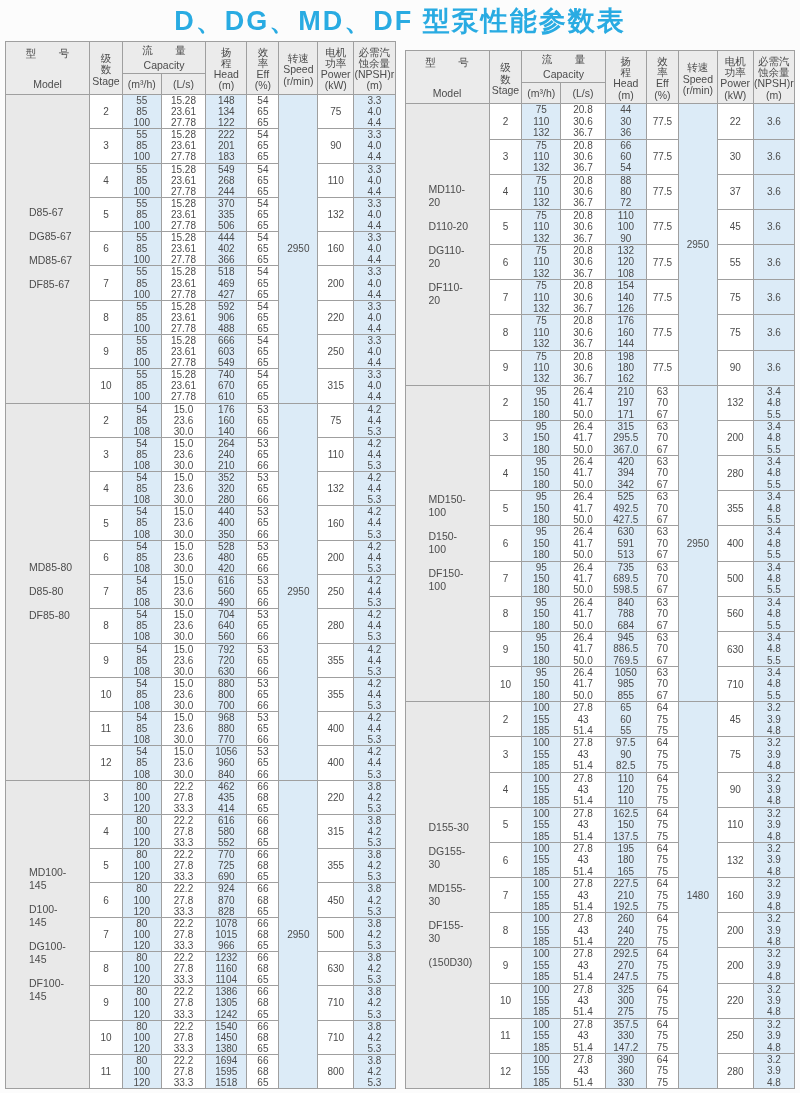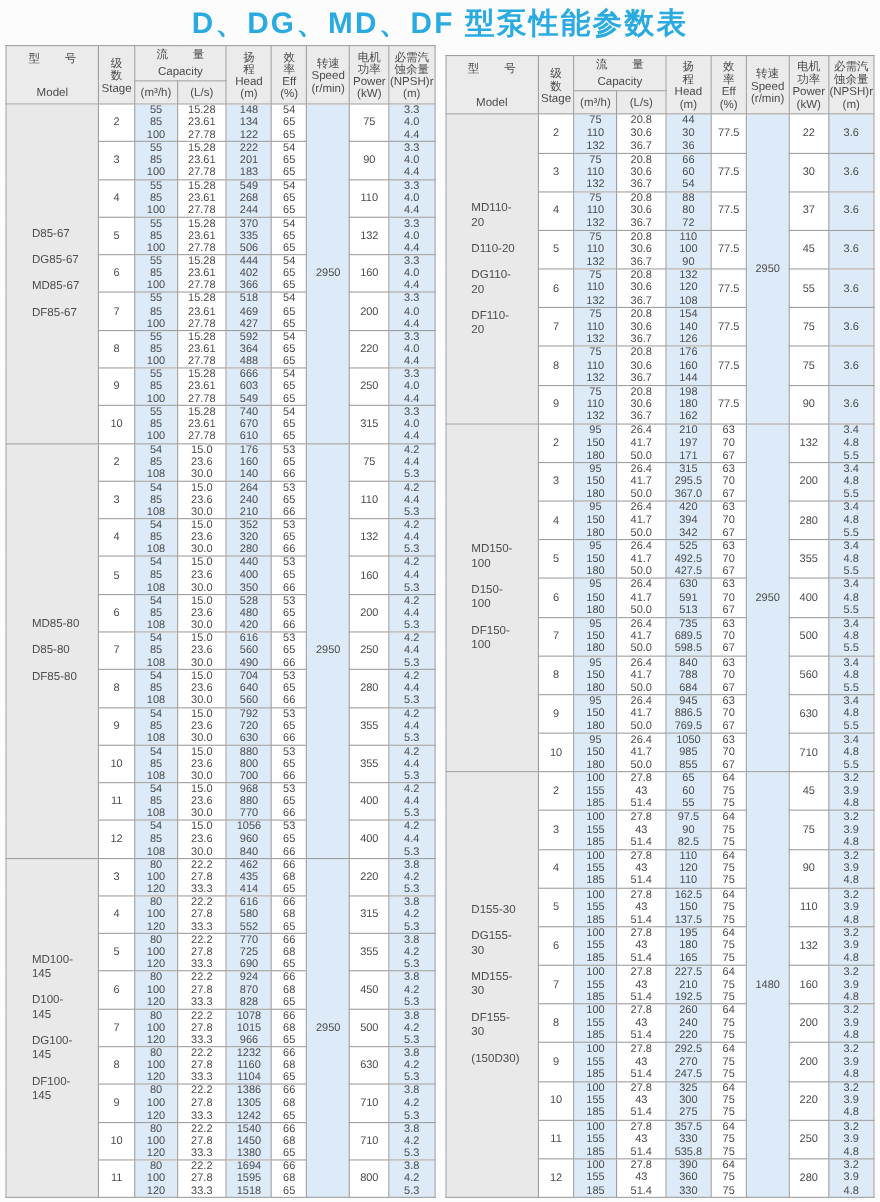--- a/index.html
+++ b/index.html
@@ -331,21 +331,21 @@
             <div class="ln">85</div>
             <div class="ln">100</div>
           </td>
           <td>
             <div class="ln">15.28</div>
             <div class="ln">23.61</div>
             <div class="ln">27.78</div>
           </td>
           <td class="c-blue">
             <div class="ln">592</div>
-            <div class="ln">364</div>
+            <div class="ln">906</div>
             <div class="ln">488</div>
           </td>
           <td>
             <div class="ln">54</div>
             <div class="ln">65</div>
             <div class="ln">65</div>
           </td>
           <td>220</td>
           <td class="c-blue">
             <div class="ln">3.3</div>
@@ -1798,21 +1798,21 @@
             <div class="ln">185</div>
           </td>
           <td>
             <div class="ln">27.8</div>
             <div class="ln">43</div>
             <div class="ln">51.4</div>
           </td>
           <td class="c-blue">
             <div class="ln">357.5</div>
             <div class="ln">330</div>
-            <div class="ln">535.8</div>
+            <div class="ln">147.2</div>
           </td>
           <td>
             <div class="ln">64</div>
             <div class="ln">75</div>
             <div class="ln">75</div>
           </td>
           <td>250</td>
           <td class="c-blue">
             <div class="ln">3.2</div>
             <div class="ln">3.9</div>

